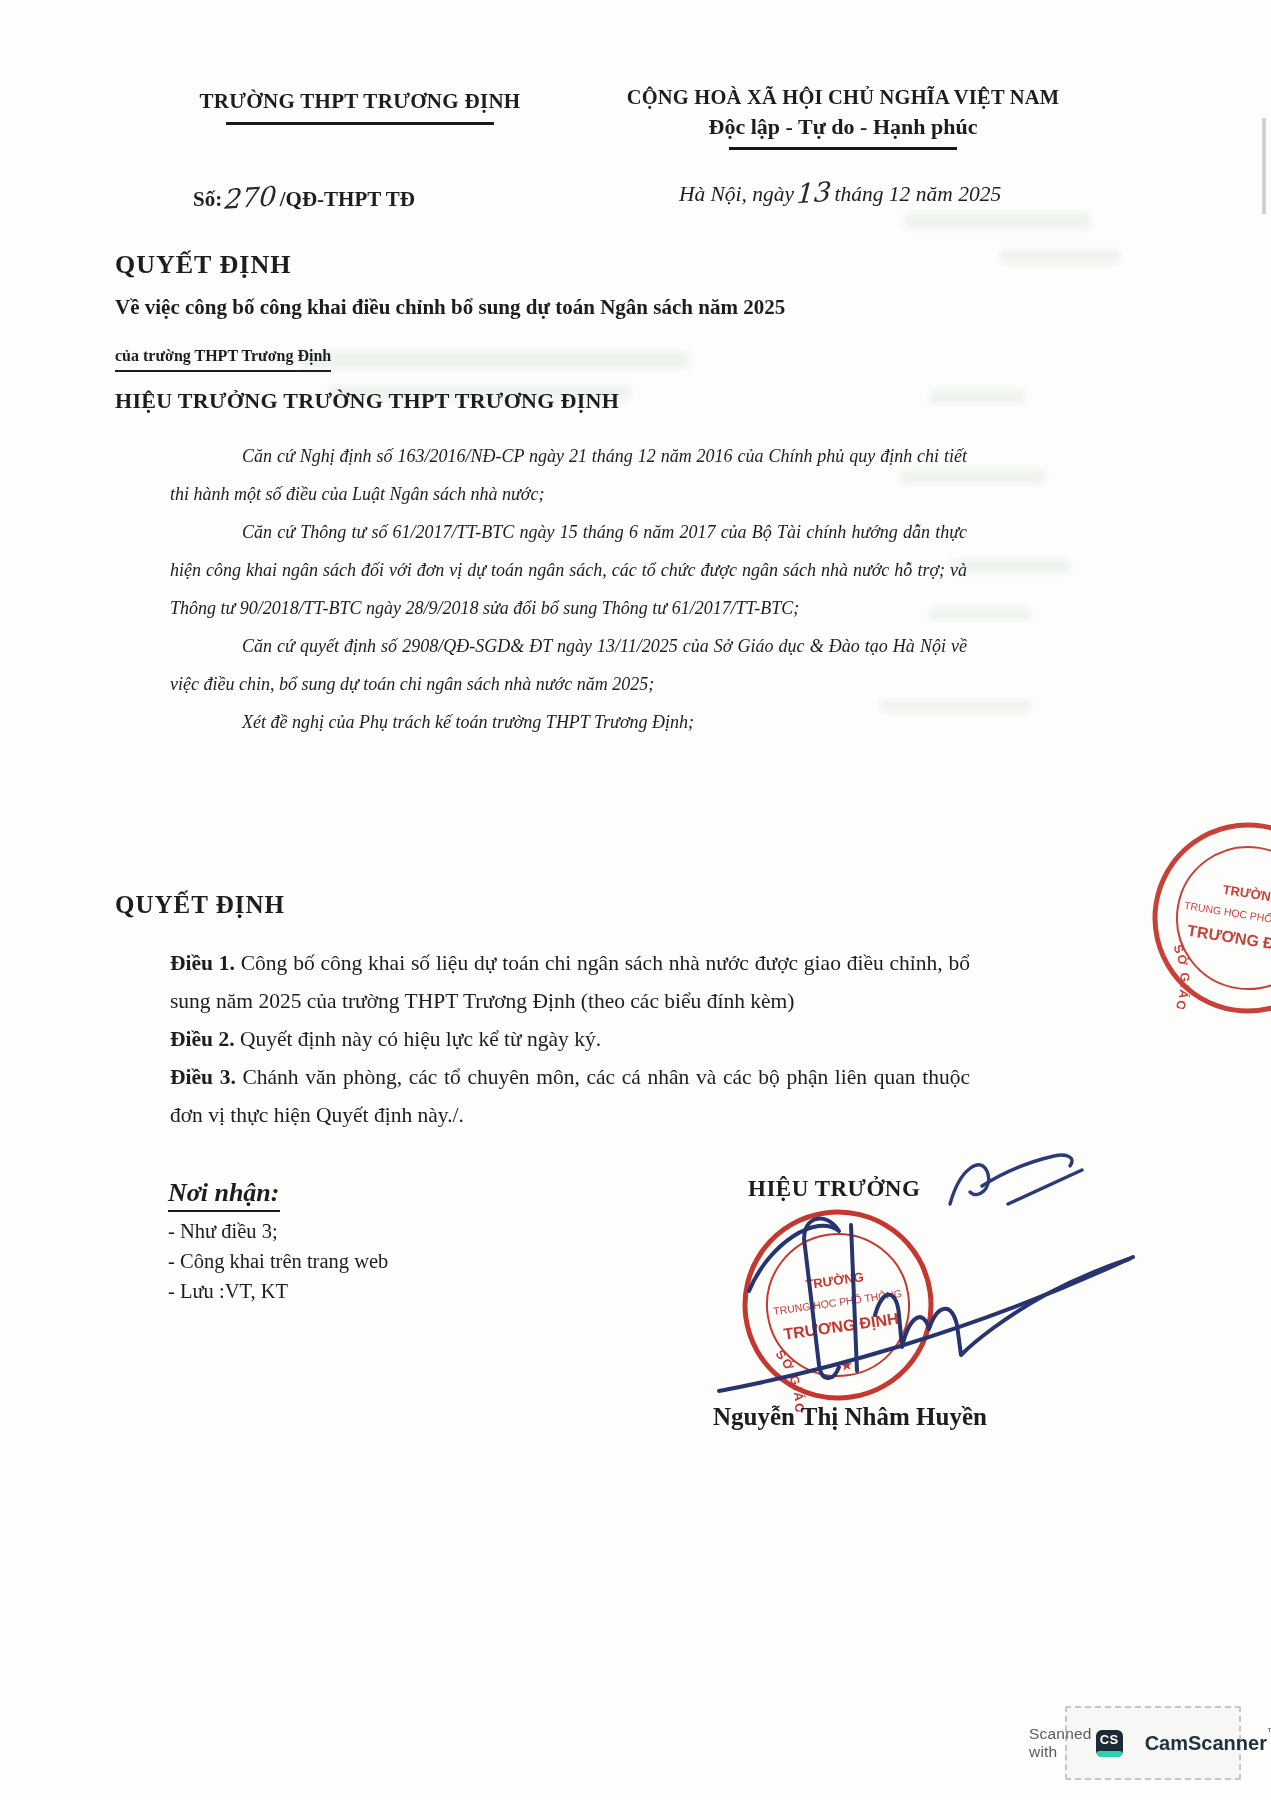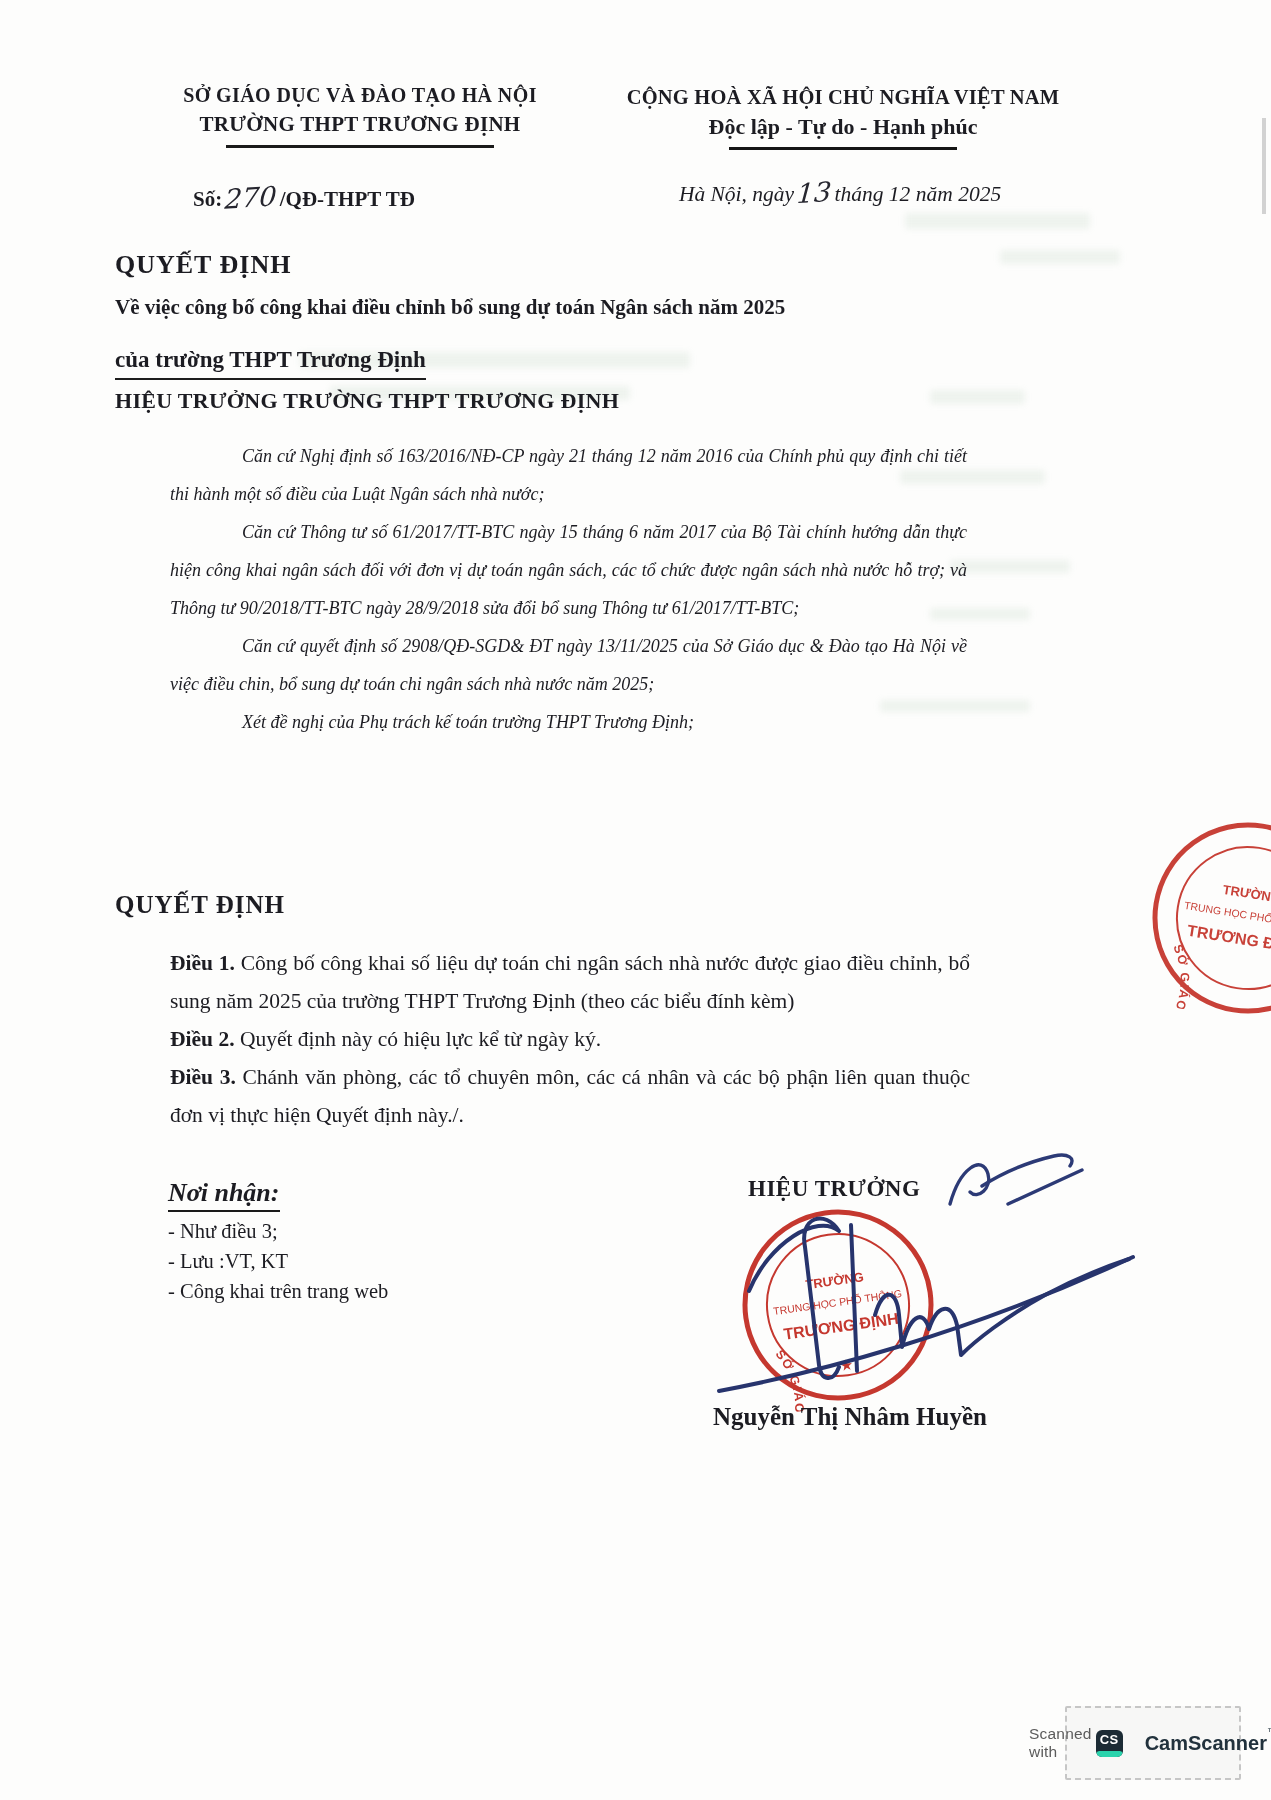--- a/index.html
+++ b/index.html
@@ -26,21 +26,21 @@
   .handwrite{
     font-family:"DejaVu Serif", serif;font-style:italic;font-weight:normal;
     display:inline-block;transform:skewX(-8deg) rotate(-4deg);
     font-size:27px;color:#26262f;line-height:1;position:relative;top:1px;
     margin:0 3px;
   }
   
   .center-col{position:absolute;left:115px;width:920px;}
   .t-main{font-size:26px;font-weight:bold;letter-spacing:1px;}
   .t-sub1{font-size:21px;font-weight:bold;margin-top:15px;}
-  .t-sub2{display:inline-block;font-size:23px;font-weight:bold;margin-top:9px;border-bottom:2.5px solid #1d1d1d;padding-bottom:5px;}
+  .t-sub2{display:inline-block;font-size:16px;font-weight:bold;margin-top:9px;border-bottom:2.5px solid #1d1d1d;padding-bottom:5px;}
   .issuer{font-size:22px;font-weight:bold;letter-spacing:.3px;}
   .decide2{font-size:25px;font-weight:bold;letter-spacing:1px;}
   
   .recitals{position:absolute;left:170px;top:437px;width:797px;
     font-style:italic;font-size:18px;line-height:38px;text-align:justify;}
   .recitals p{margin:0;text-indent:72px;}
   .articles{position:absolute;left:170px;top:944px;width:800px;
     font-size:21.5px;line-height:38px;text-align:justify;}
   .articles p{margin:0;}
   .articles b{font-weight:bold;}
@@ -85,21 +85,20 @@
   <div class="ghost" style="left:300px;top:352px;width:390px;height:16px;"></div>
   <div class="ghost" style="left:330px;top:386px;width:300px;height:14px;"></div>
   <div class="ghost" style="left:930px;top:390px;width:95px;height:14px;"></div>
   <div class="ghost" style="left:900px;top:470px;width:145px;height:14px;"></div>
   <div class="ghost" style="left:950px;top:560px;width:120px;height:13px;"></div>
   <div class="ghost" style="left:930px;top:608px;width:100px;height:12px;"></div>
   <div class="ghost" style="left:880px;top:700px;width:150px;height:12px;"></div>
   <div class="edge-line"></div>
 
   <div class="hdr-left">
-    <div class="l1">SỞ GIÁO DỤC VÀ ĐÀO TẠO HÀ NỘI</div>
     <div class="l2">TRƯỜNG THPT TRƯƠNG ĐỊNH</div>
     <div class="rule-left"></div>
   </div>
   <div class="doc-number">
     <span>Số:</span><span class="handwrite">270</span><span>/QĐ-THPT TĐ</span>
   </div>
 
   <div class="hdr-right">
     <div class="l1">CỘNG HOÀ XÃ HỘI CHỦ NGHĨA VIỆT NAM</div>
     <div class="l2">Độc lập - Tự do - Hạnh phúc</div>
@@ -132,22 +131,22 @@
 
   <div class="articles">
     <p><b>Điều 1.</b> <span>Công bố công khai số liệu dự toán chi ngân sách nhà nước  được giao điều chỉnh, bổ sung năm 2025 của trường THPT Trương Định (theo các biểu đính kèm)</span></p>
     <p><b>Điều 2.</b> <span>Quyết định này có hiệu lực kể từ ngày ký.</span></p>
     <p><b>Điều 3.</b> <span>Chánh văn phòng, các tổ chuyên môn, các cá nhân và các bộ phận liên quan thuộc đơn vị thực hiện Quyết định này./.</span></p>
   </div>
 
   <div class="recipients">
     <span class="rh">Nơi nhận:</span>
     <div>- Như điều 3;</div>
+    <div>- Công khai trên trang web</div>
     <div>- Lưu :VT, KT</div>
-    <div>- Công khai trên trang web</div>
   </div>
 
   <div class="sig-role">HIỆU TRƯỞNG</div>
 
   <svg class="flourish-svg" viewBox="0 0 160 72">
     <g fill="none" stroke="#2c3a76" stroke-width="3.4" stroke-linecap="round">
       <path d="M8,58 C18,22 40,8 46,28 C50,42 36,54 28,46"></path>
       <path d="M40,40 C62,26 86,16 112,10 C126,7 134,12 128,20"></path>
       <path d="M66,58 L140,24"></path>
     </g>

